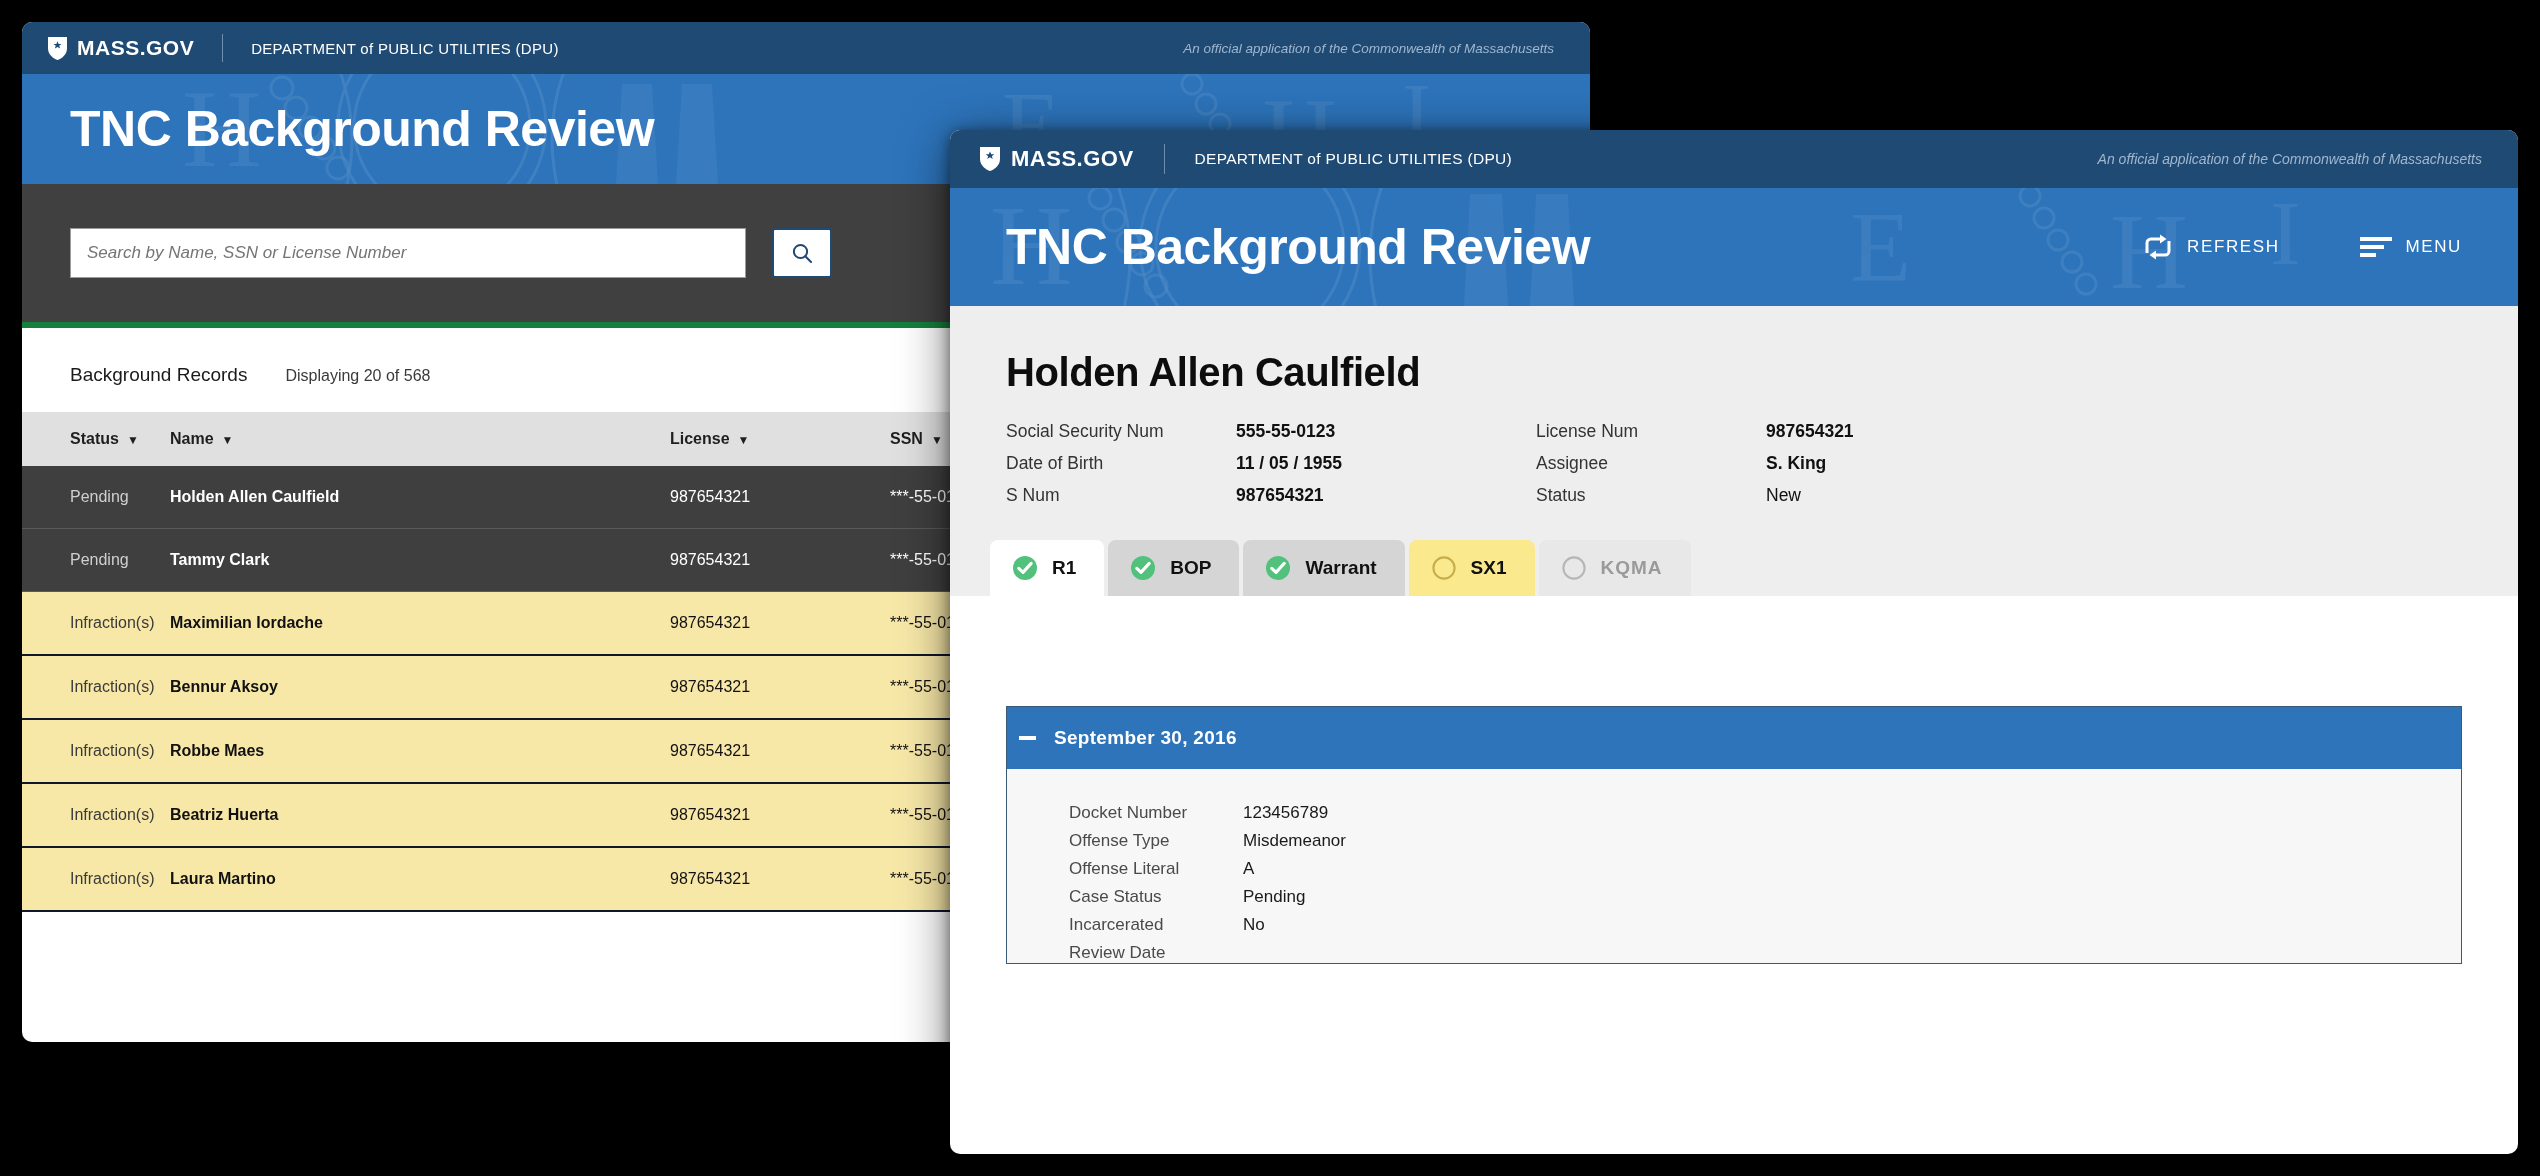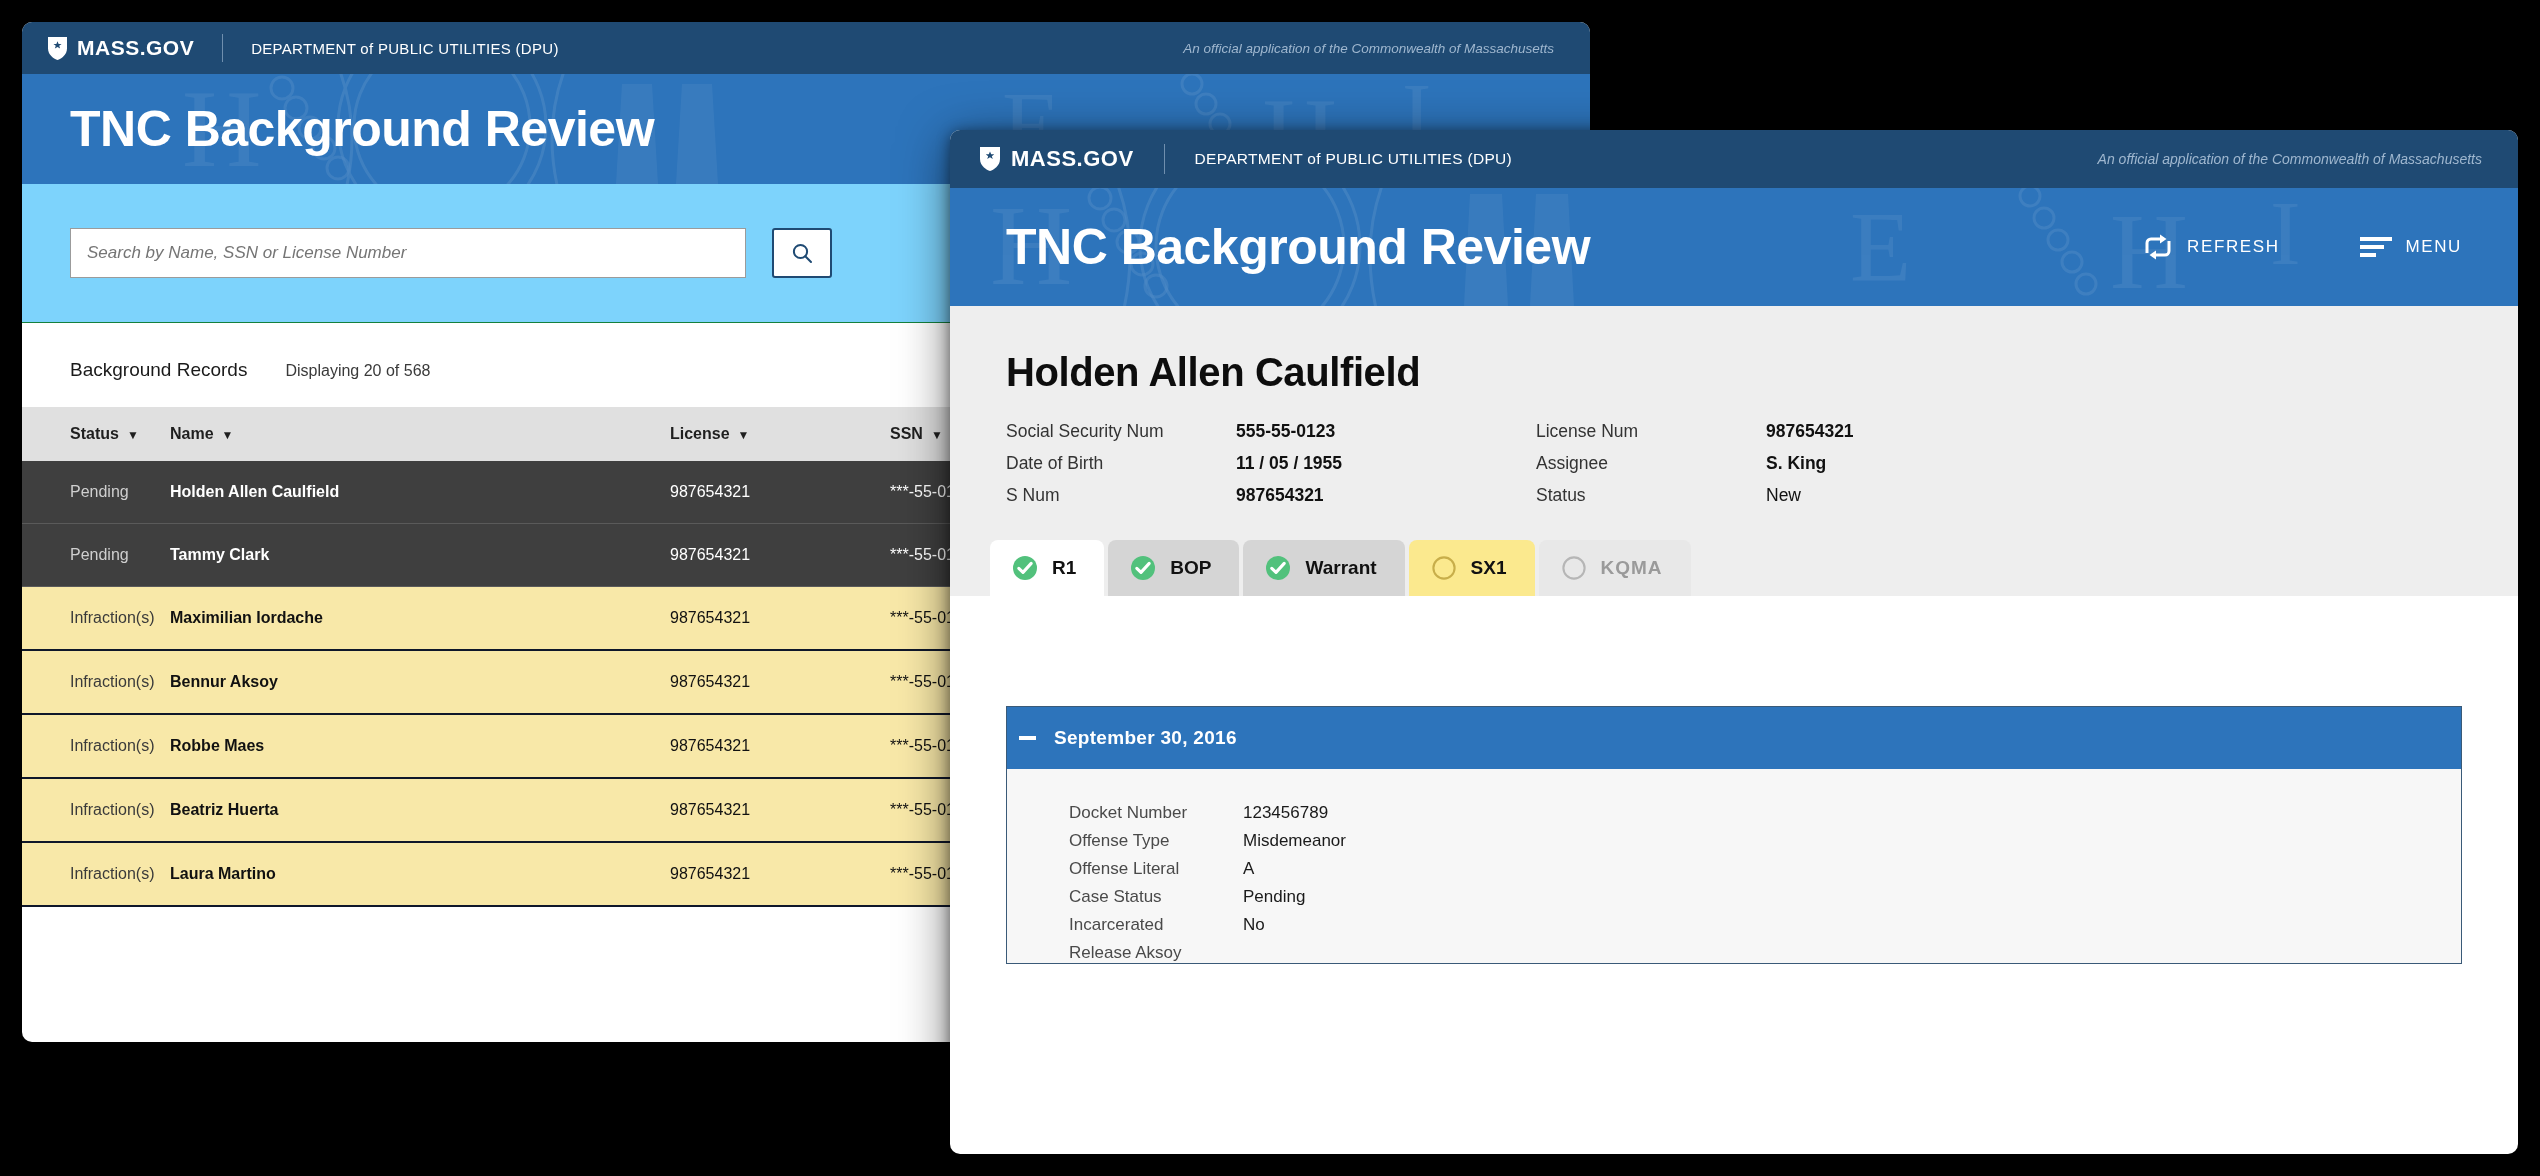--- a/index.html
+++ b/index.html
@@ -92,22 +92,22 @@
   #back-window .gov-bar { height: 52px; padding: 0 26px; }
   #back-window .shield { width: 19px; height: 23px; }
   #back-window .gov-name { font-size: 21px; margin-left: 10px; }
   #back-window .gov-sep { height: 28px; margin: 0 28px; }
   #back-window .gov-dept { font-size: 15px; }
   #back-window .gov-official { font-size: 13.5px; margin-right: 10px; }
   #back-window .title-band { height: 110px; padding: 0 48px; }
   #back-window .app-title { font-size: 50px; }
 
   .search-zone {
-    background: #7dd3fc;
-    border-bottom: 1px solid #15803d;
+    background: #404040;
+    border-bottom: 6px solid #15803d;
     padding: 44px 48px 44px 48px;
     display: flex;
     align-items: center;
     gap: 14px;
   }
   .search-input {
     width: 676px;
     height: 50px;
     border: 1px solid #9b9b9b;
     background: #ffffff;
@@ -526,21 +526,21 @@
               <div class="a-label">Docket Number</div>
               <div class="a-value">123456789</div>
               <div class="a-label">Offense Type</div>
               <div class="a-value">Misdemeanor</div>
               <div class="a-label">Offense Literal</div>
               <div class="a-value">A</div>
               <div class="a-label">Case Status</div>
               <div class="a-value">Pending</div>
               <div class="a-label">Incarcerated</div>
               <div class="a-value">No</div>
-              <div class="a-label">Release Aksoy</div>
+              <div class="a-label">Review Date</div>
               <div class="a-value"></div>
             </div>
         </div>
       </div>
     </div>
   </div>
 
 </div>
 
 </body></html>

